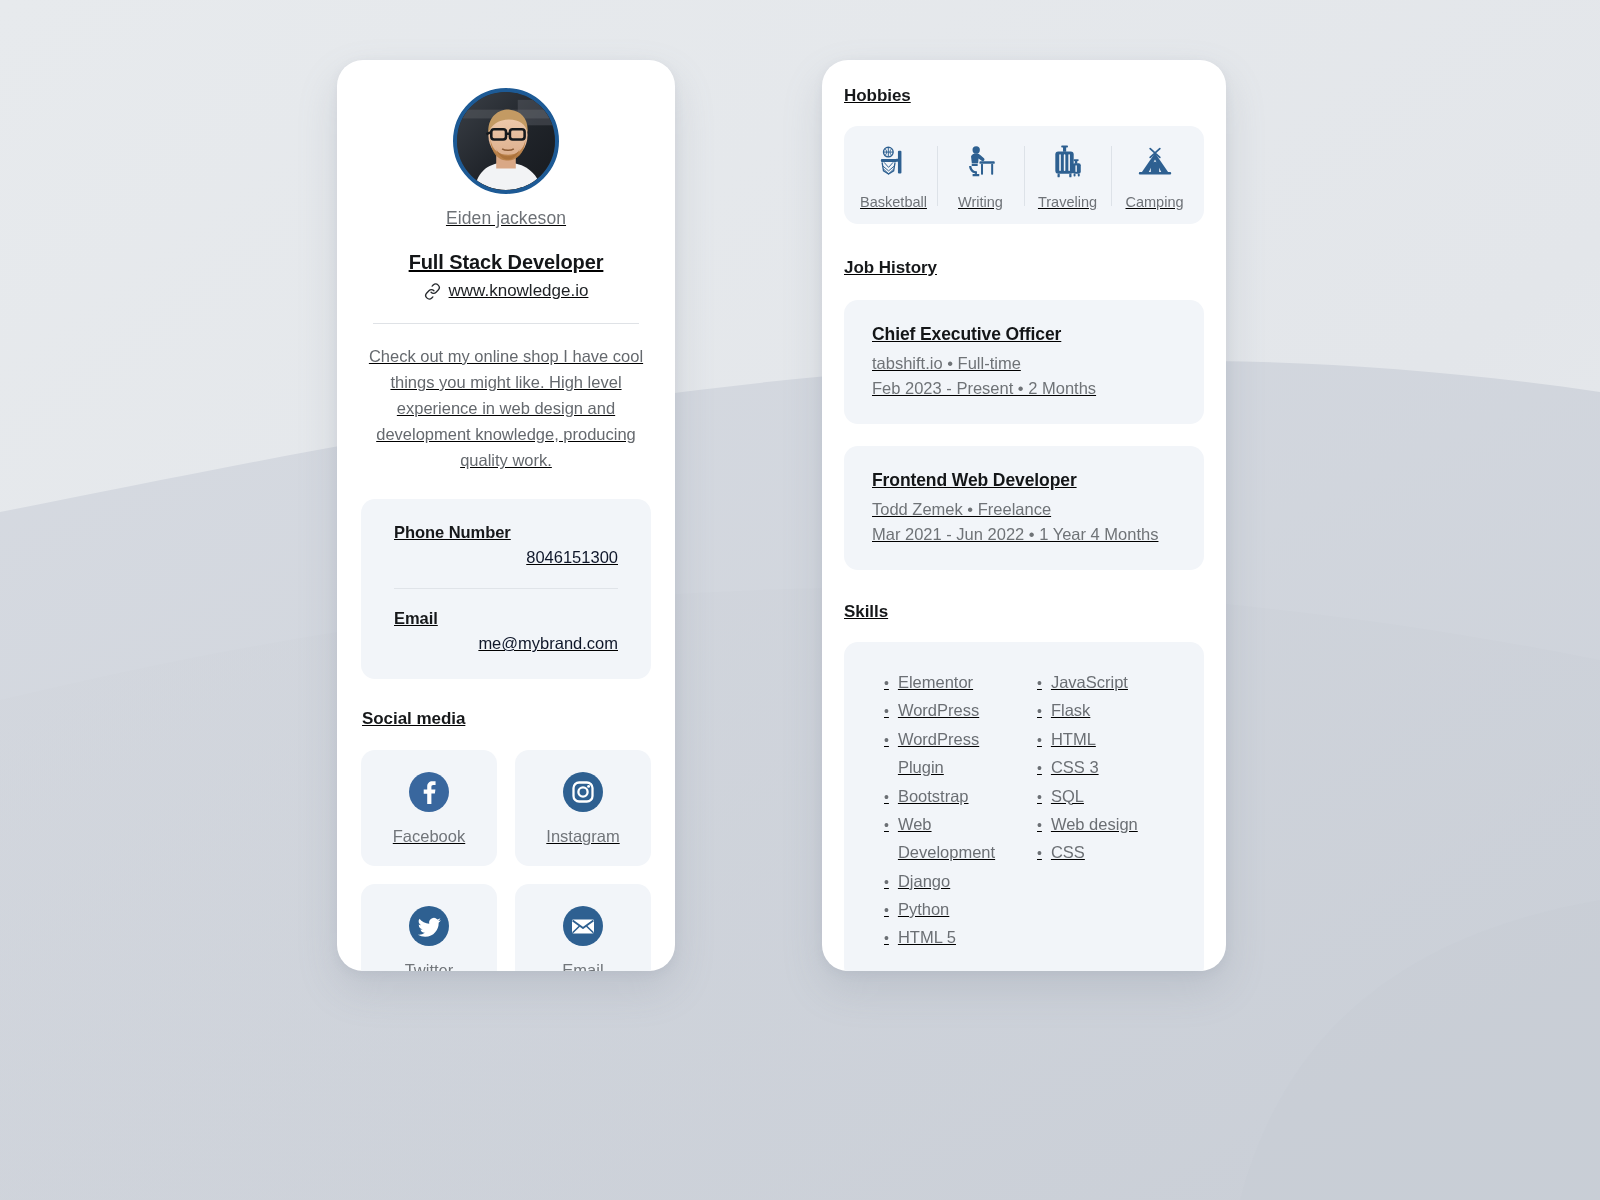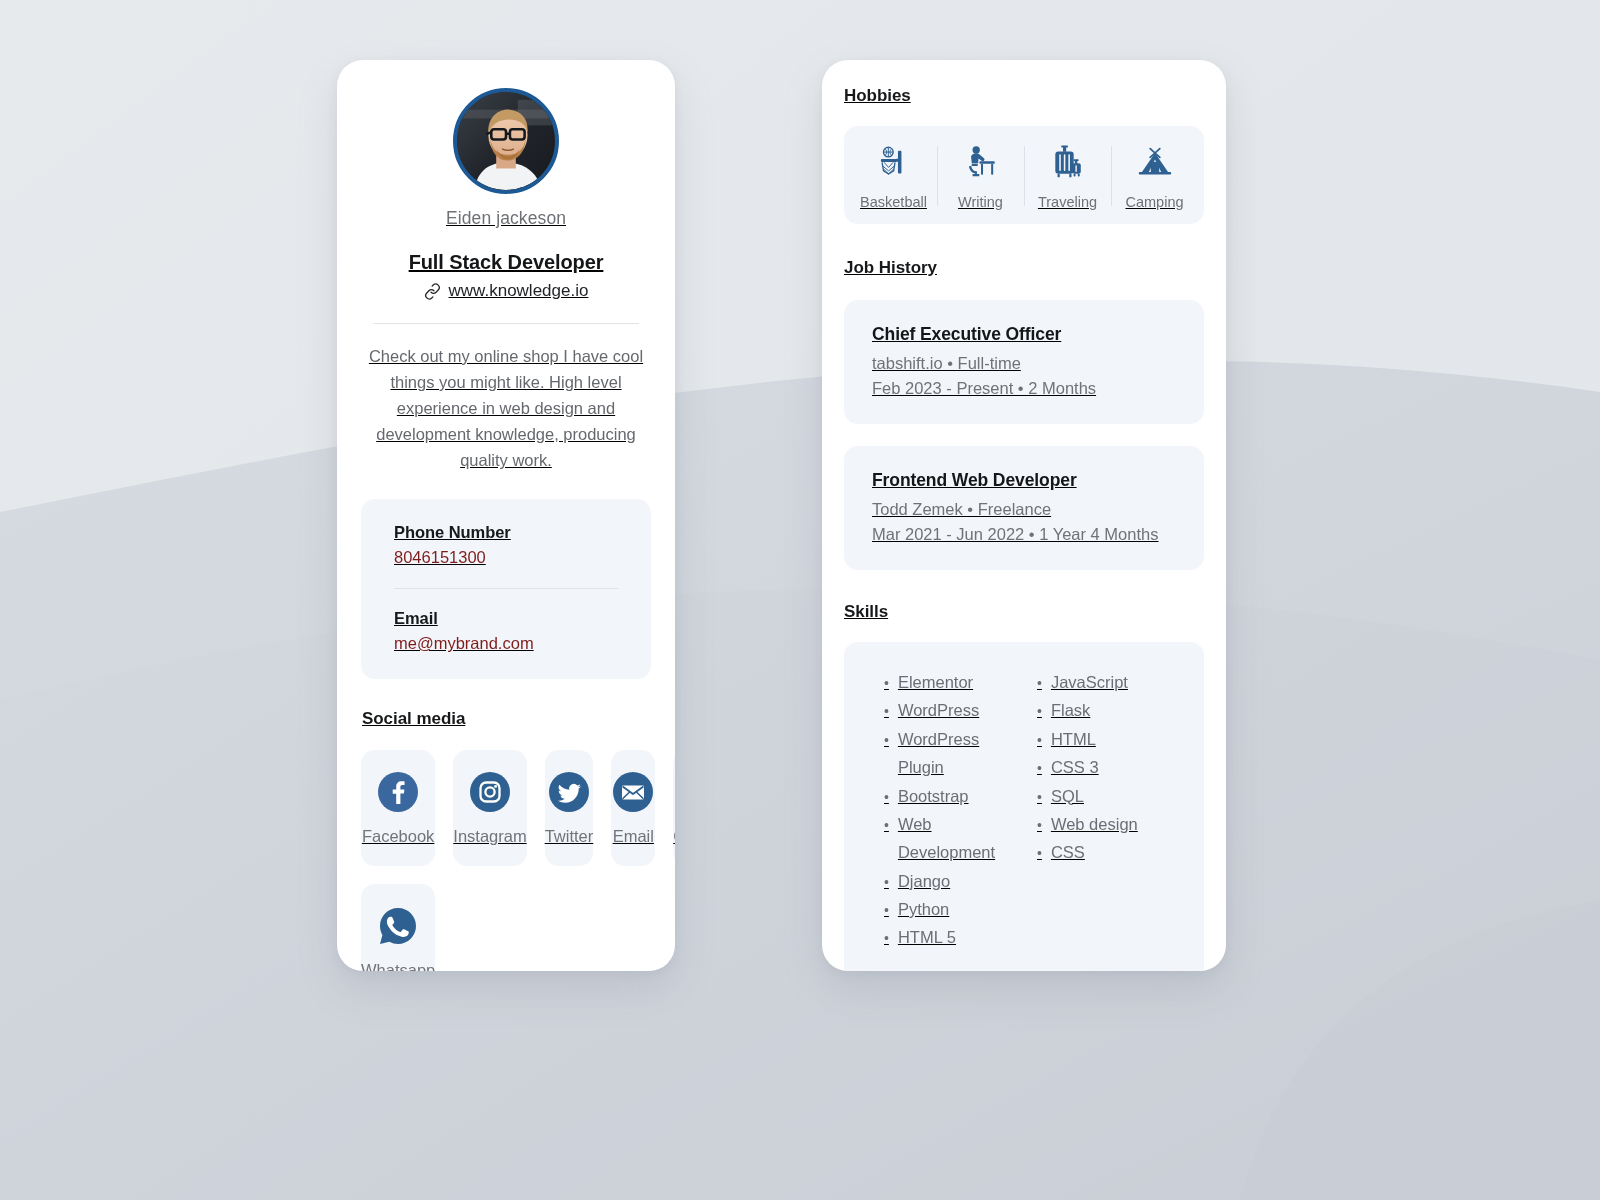--- a/index.html
+++ b/index.html
@@ -99,39 +99,40 @@
   }
   .field-label {
     font-size: 16.5px;
     font-weight: 700;
     color: #16181a;
     letter-spacing: -.05px;
   }
   .field-value {
     margin-top: 6px;
     font-size: 16.5px;
-    color: #7f1d1d;
+    color: #0f172a;
+    text-align: right;
   }
   .field-sep {
     height: 1px;
     background: #e0e4e9;
     margin: 21px 0 20px;
   }
 
   
   .section-title {
     font-size: 17px;
     font-weight: 700;
     color: #16181a;
     margin: 30px 0 0 25px;
     letter-spacing: -.05px;
   }
   .social-grid {
     display: grid;
-    grid-template-columns: repeat(5, 1fr);
+    grid-template-columns: repeat(2, 1fr);
     gap: 18px;
     margin: 21px 24px 0;
   }
   .social-tile {
     background: #f2f5f9;
     border-radius: 14px;
     height: 116px;
     display: flex;
     flex-direction: column;
     align-items: center;

